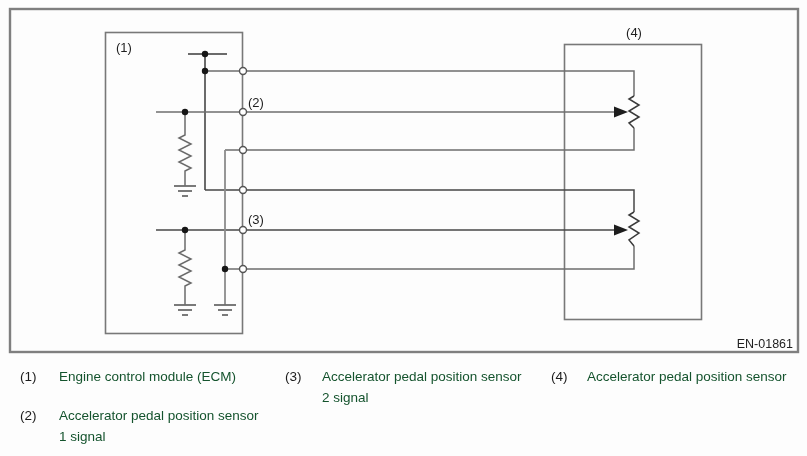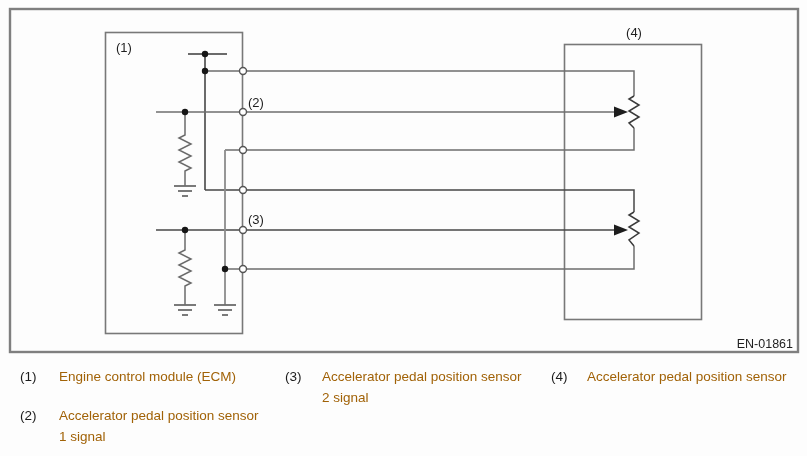--- a/index.html
+++ b/index.html
@@ -27,21 +27,21 @@
   .legend-num {
     position: absolute;
     font-size: 13.5px;
     color: #1c1c1c;
     line-height: 21px;
     white-space: nowrap;
   }
   .legend-txt {
     position: absolute;
     font-size: 13.5px;
-    color: #a16207;
+    color: #14532d;
     line-height: 21px;
     white-space: pre-line;
     width: 250px;
   }
   .n1 { left: 20px;  top: 366px; }
   .t1 { left: 59px;  top: 366px; }
   .n2 { left: 20px;  top: 405px; }
   .t2 { left: 59px;  top: 405px; }
   .n3 { left: 285px; top: 366px; }
   .t3 { left: 322px; top: 366px; }

